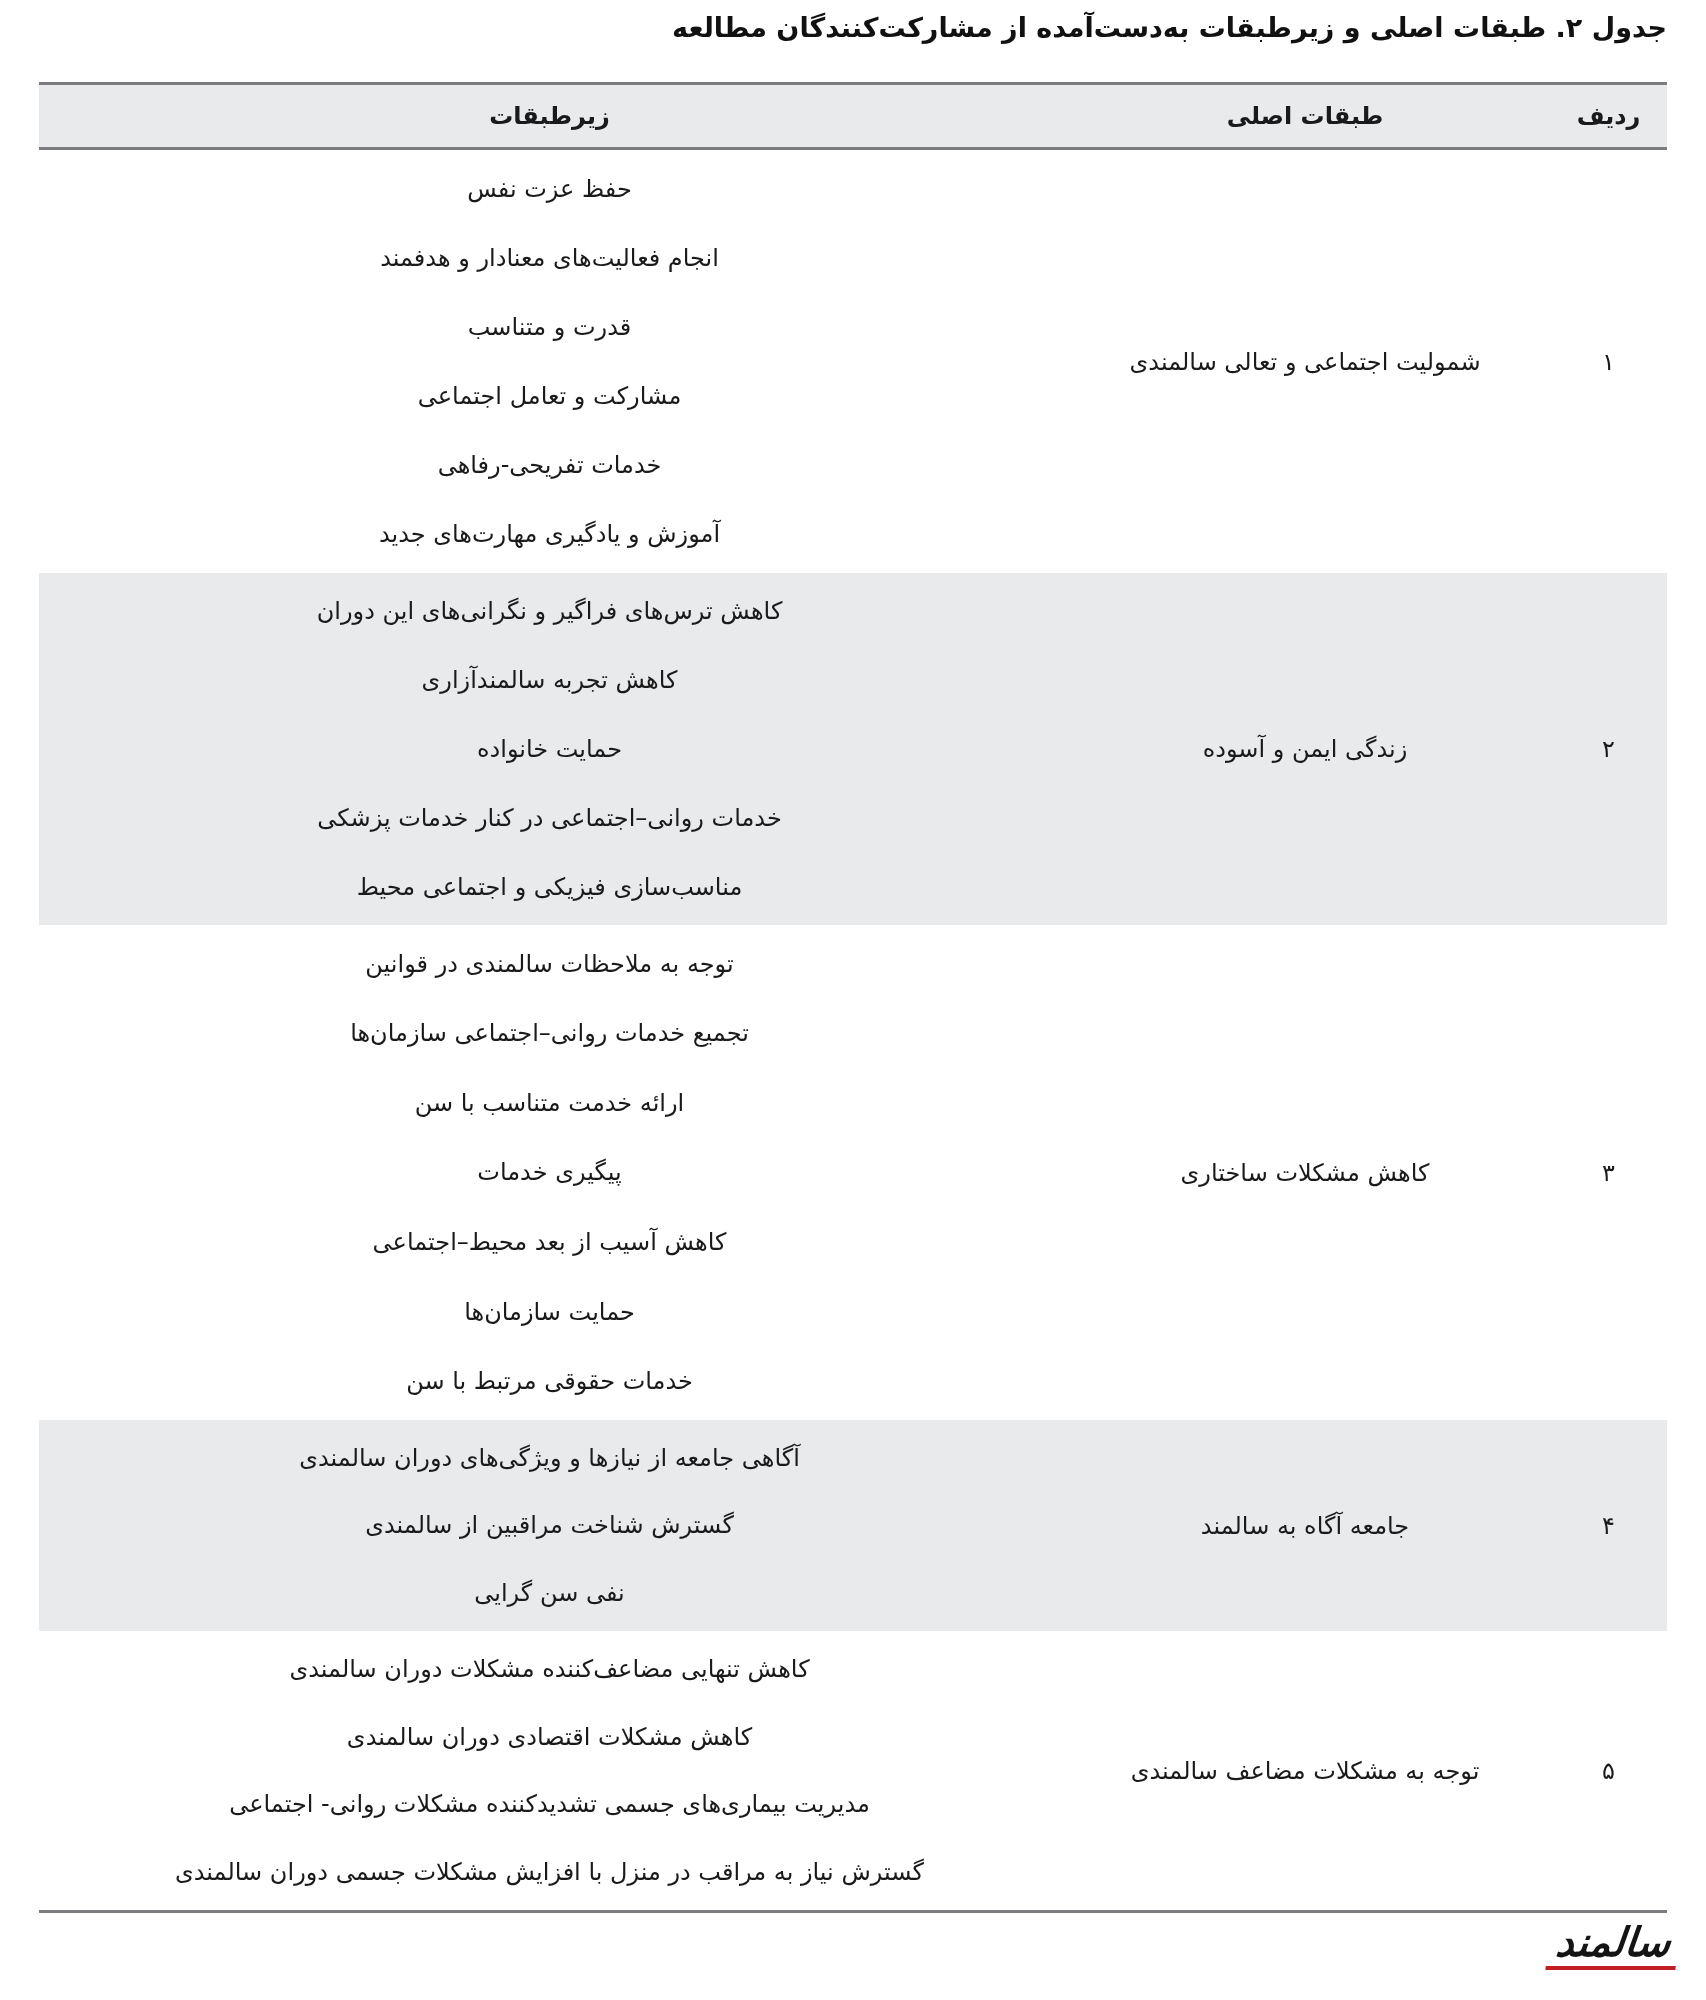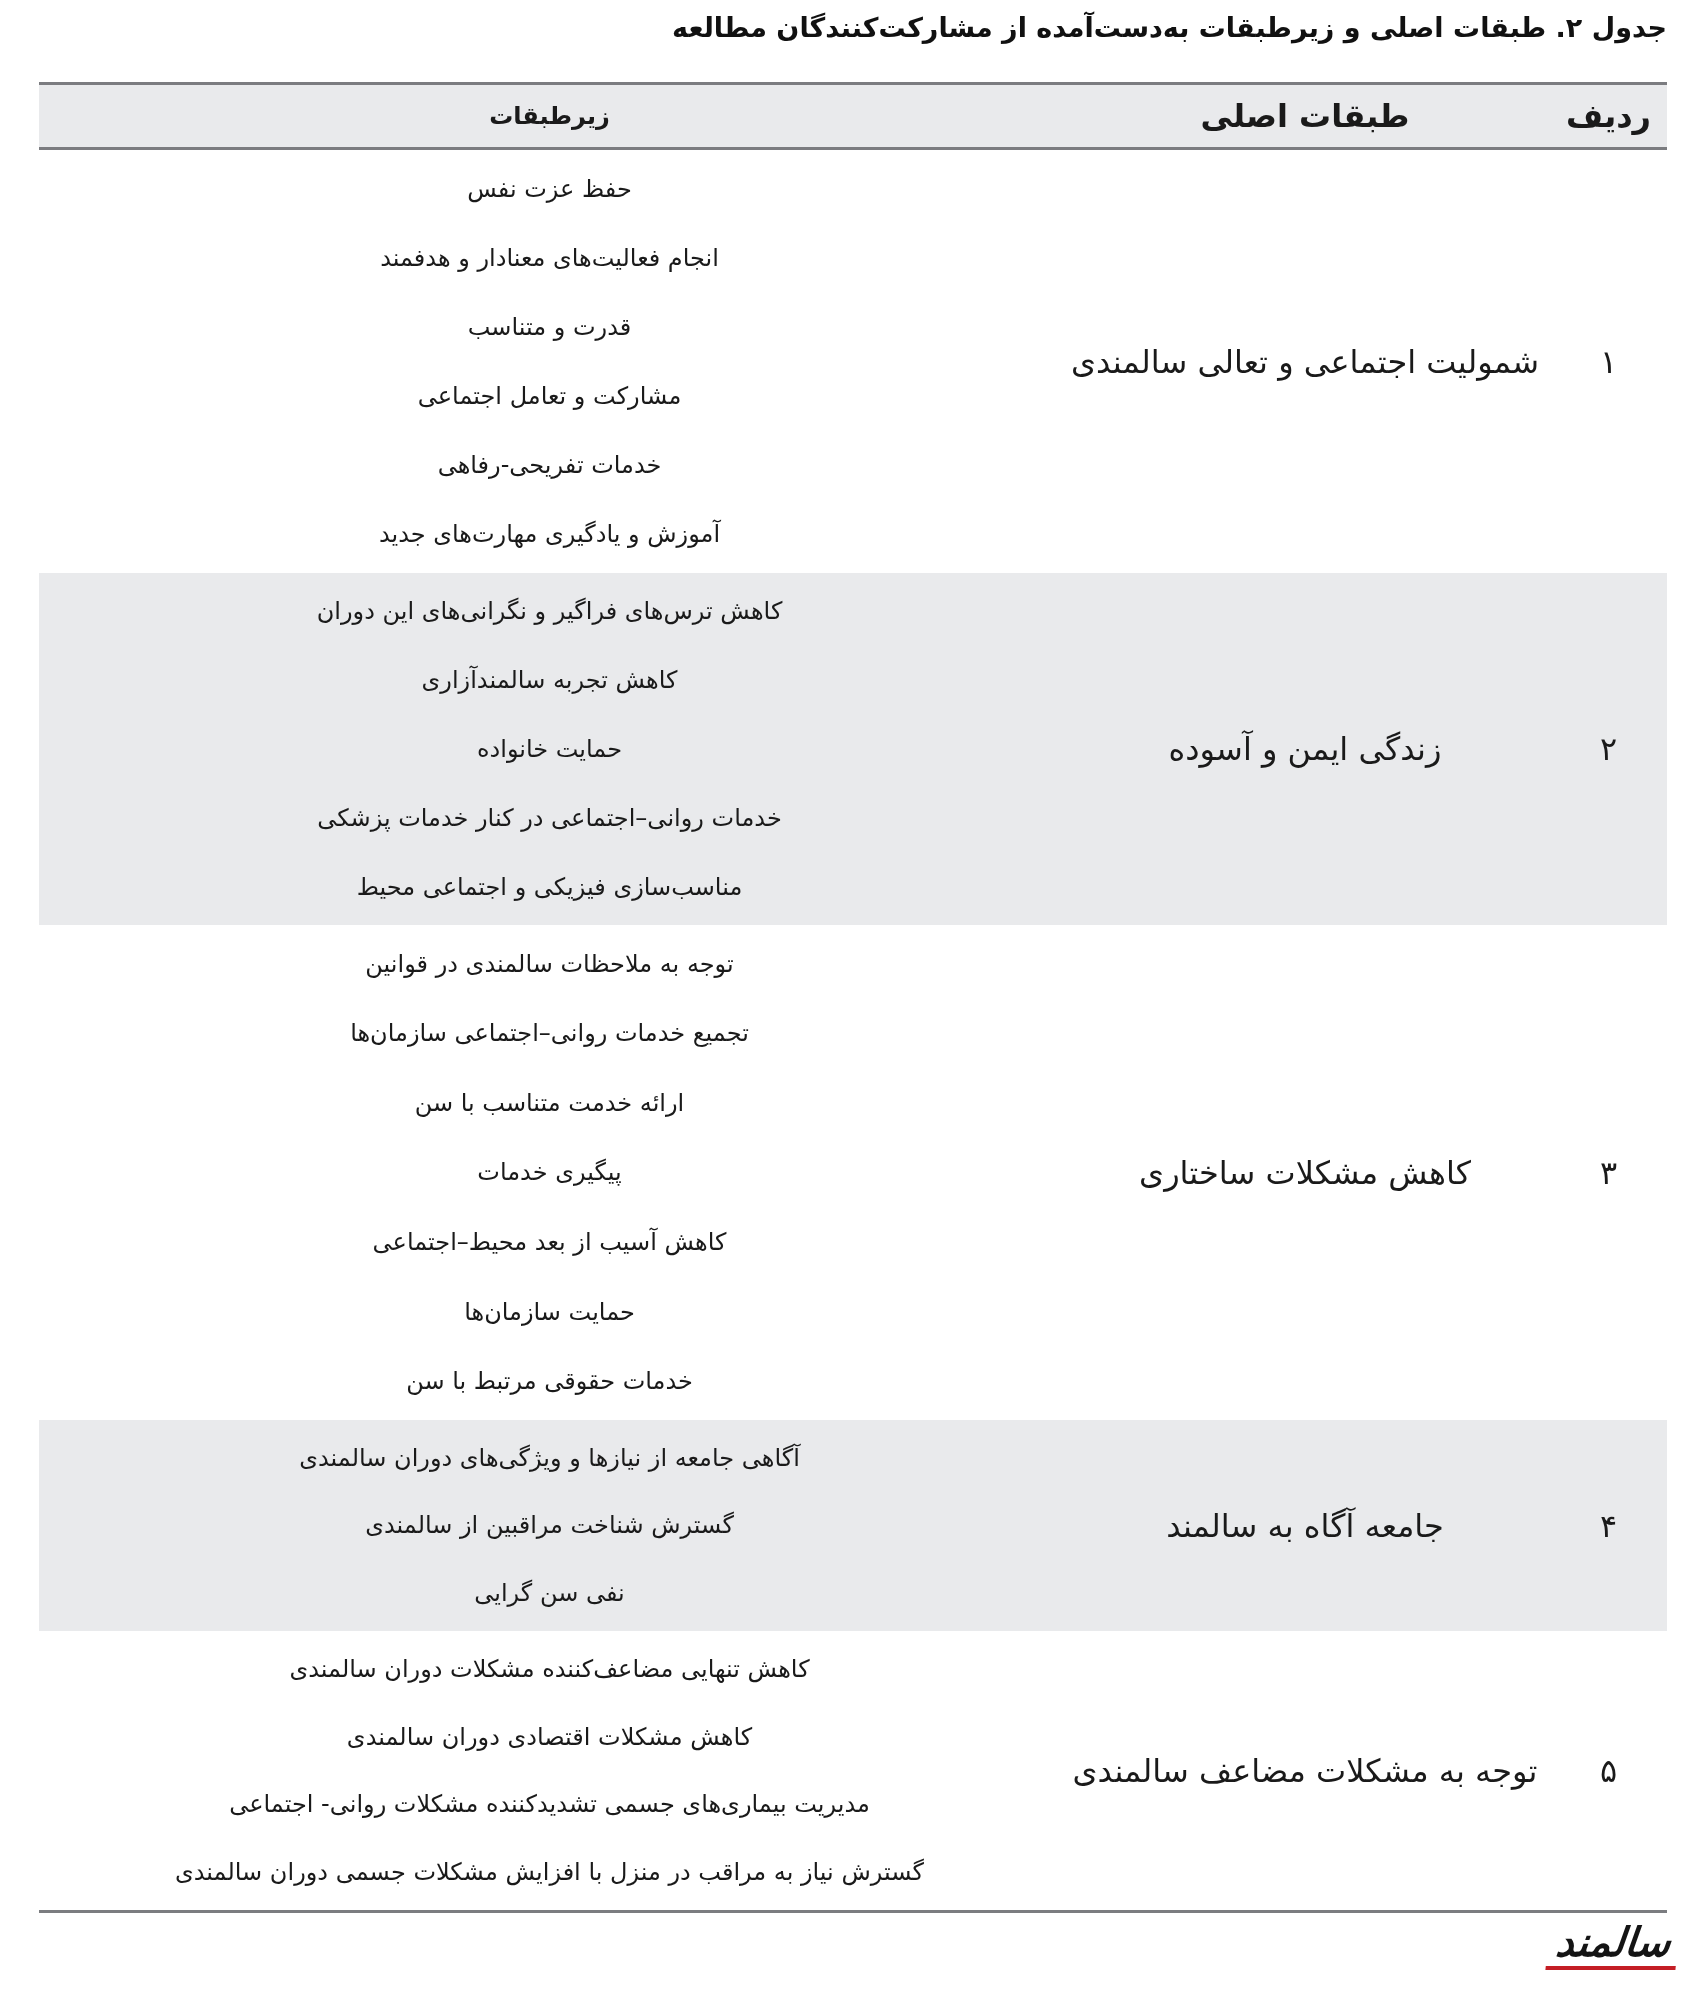--- a/index.html
+++ b/index.html
@@ -41,27 +41,27 @@
   .trow {
     display:flex;
     flex-direction:row;
     background:#ffffff;
   }
   .trow.alt { background:#e9eaec; }
 
   .col-num {
     width:117px;
     display:flex; align-items:center; justify-content:center;
-    font-size:32px;
+    font-size:24px;
   }
   .col-main {
     width:490px;
     display:flex; align-items:center; justify-content:center;
     text-align:center;
-    font-size:32px;
+    font-size:24px;
     line-height:34px;
     padding:0 10px;
   }
   .col-sub {
     flex:1;
     display:flex;
     flex-direction:column;
     justify-content:space-around;
     align-items:center;
     text-align:center;

